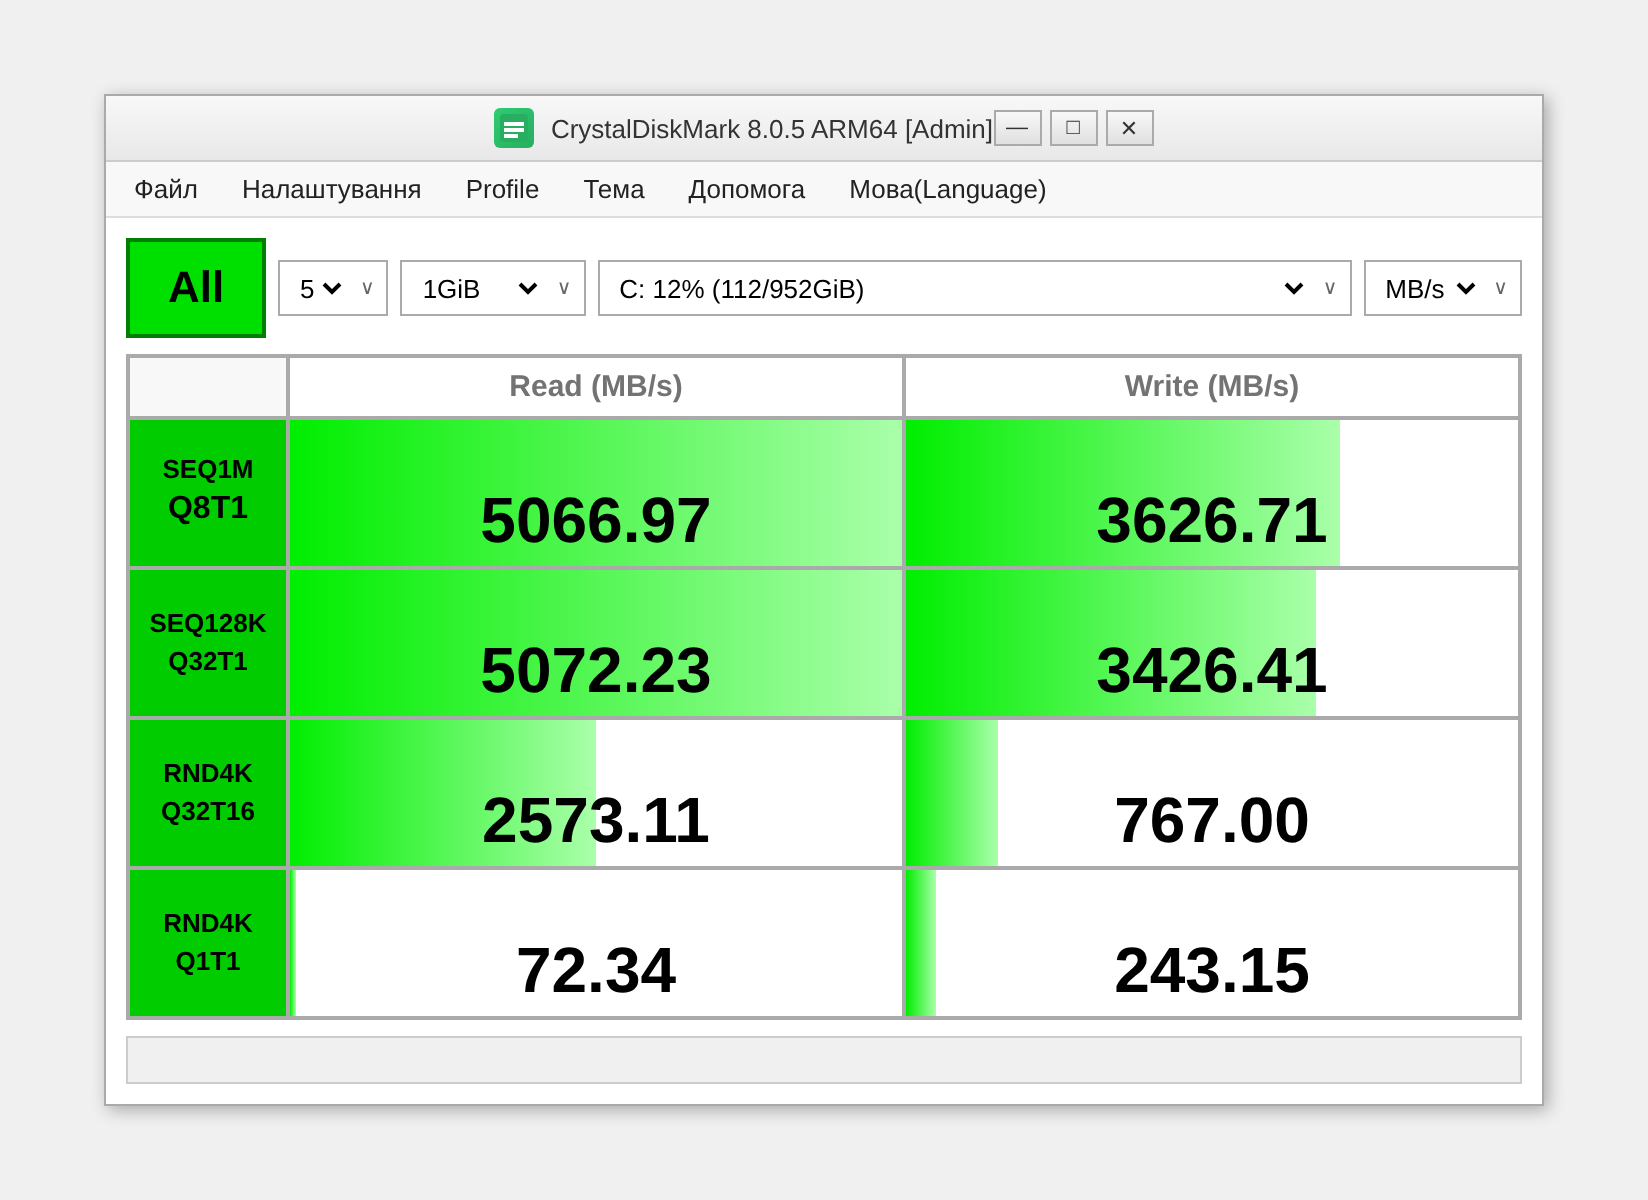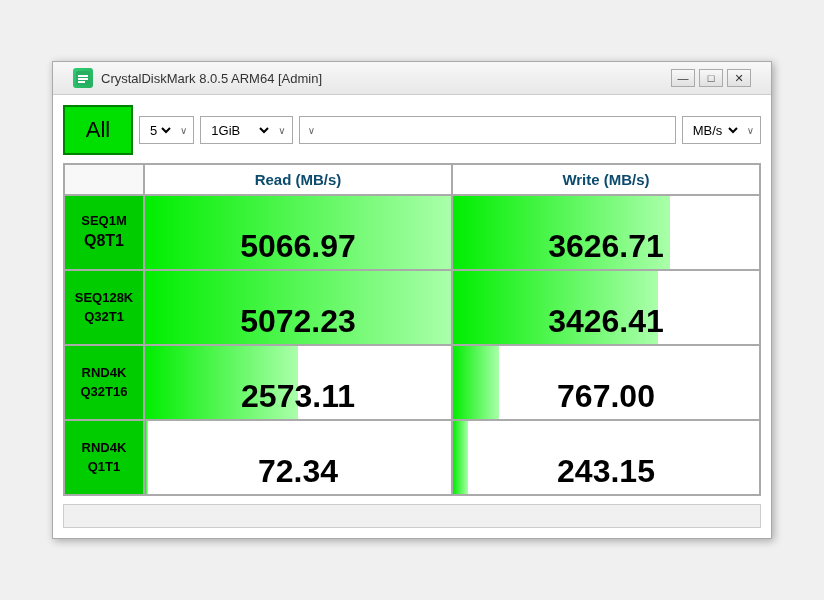--- a/index.html
+++ b/index.html
@@ -20,21 +20,21 @@
       border: 1px solid #aaa;
       box-shadow: 2px 2px 8px rgba(0,0,0,0.3);
     }
 
     .title-bar {
       background: linear-gradient(to bottom, #f8f8f8, #e8e8e8);
       border-bottom: 1px solid #ccc;
       display: flex;
       align-items: center;
       padding: 6px 20px;
-      justify-content: space-between;
+      justify-content: center;
     }
 
     .title-bar-left {
       display: flex;
       align-items: center;
       gap: 8px;
     }
 
     .app-icon {
       width: 20px;
@@ -97,21 +97,21 @@
       display: flex;
       align-items: center;
       gap: 6px;
       margin-bottom: 8px;
     }
 
     .all-btn {
       background: #00e000;
       border: 2px solid #008000;
       font-size: 22px;
-      font-weight: normal;
+      font-weight: bold;
       color: #000;
       width: 70px;
       height: 50px;
       cursor: pointer;
       display: flex;
       align-items: center;
       justify-content: center;
     }
 
     .select-control {
@@ -143,21 +143,21 @@
       border: 2px solid #aaa;
       padding: 4px;
     }
 
     .header-row th {
       background: white;
       text-align: center;
       font-size: 15px;
       font-weight: bold;
       padding: 6px 0;
-      color: #0c4a6e;
+      color: #737373;
     }
 
     .row-label {
       background: #00cc00;
       text-align: center;
       font-size: 12px;
       font-weight: bold;
       color: #000;
       padding: 8px 6px;
       width: 80px;
@@ -225,20 +225,28 @@
       </div>
       <span class="title-text">CrystalDiskMark 8.0.5 ARM64 [Admin]</span>
     </div>
     <div class="window-controls">
       <button class="win-btn">—</button>
       <button class="win-btn">□</button>
       <button class="win-btn close">✕</button>
     </div>
   </div>
 
+  <div class="menu-bar">
+  <div class="menu-item">Файл</div>
+      <div class="menu-item">Налаштування</div>
+      <div class="menu-item">Profile</div>
+      <div class="menu-item">Тема</div>
+      <div class="menu-item">Допомога</div>
+      <div class="menu-item">Мова(Language)</div>
+    </div>
 
   <div class="content">
 
     <div class="toolbar">
       <button class="all-btn">All</button>
 
       <div class="select-control">
         <select>
           <option>5</option>
           <option>1</option>
@@ -256,20 +264,23 @@
           <option>4GiB</option>
           <option>8GiB</option>
           <option>16GiB</option>
           <option>32GiB</option>
           <option>64GiB</option>
         </select>
         <span class="chevron">∨</span>
       </div>
 
       <div class="select-control" style="flex:1;">
+        <select style="flex:1;">
+          <option>C: 12% (112/952GiB)</option>
+        </select>
         <span class="chevron">∨</span>
       </div>
 
       <div class="select-control">
         <select>
           <option>MB/s</option>
           <option>GB/s</option>
           <option>IOPS</option>
           <option>μs</option>
         </select>

